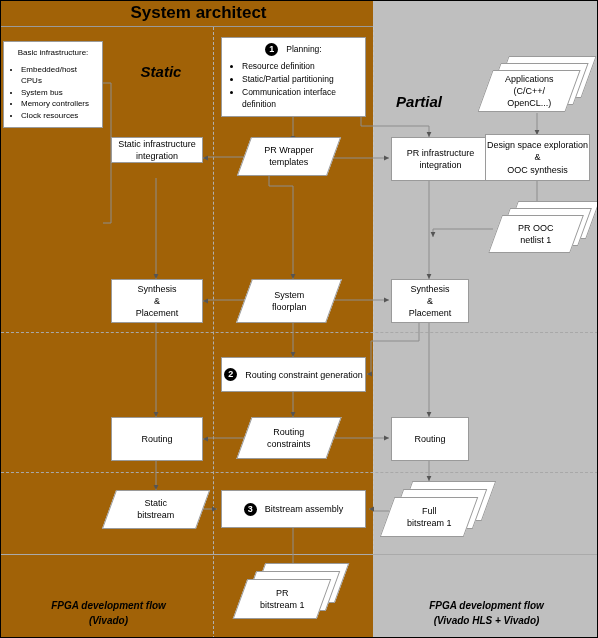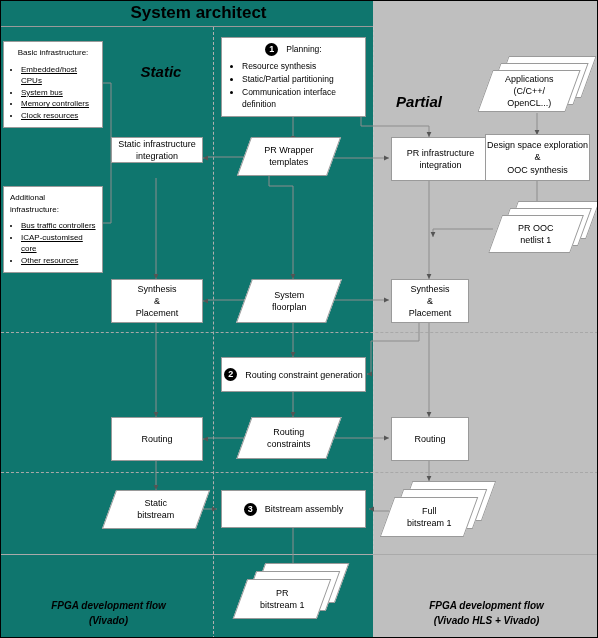--- a/index.html
+++ b/index.html
@@ -8,21 +8,21 @@
     background: #ffffff;
   }
   #canvas {
     position: relative;
     width: 598px;
     height: 638px;
     font-family: "Liberation Sans", sans-serif;
     overflow: hidden;
     border: 1px solid #000000;
     box-sizing: border-box;
-    background: #0f766e;
+    background: #a16207;
     padding-left: 28px;
   }
   .zone-users {
     position: absolute;
     left: 372px; top: 0px;
     width: 225px; height: 553px;
     background: #bfbfbf;
   }
   .zone-users-footer {
     position: absolute;
@@ -93,21 +93,21 @@
   .infobox .ttl {
     display: block;
     text-align: center;
     margin-bottom: 5px;
   }
   .infobox ul {
     margin: 0;
     padding-left: 11px;
     list-style-type: disc;
   }
-  .infobox li { margin: 0; text-decoration: underline; }
+  .infobox li { margin: 0; }
 
   
   .para {
     position: absolute;
     background: #ffffff;
     border: 1px solid #9a9a9a;
     box-sizing: border-box;
     font-size: 9px;
     color: #000;
     display: flex;
@@ -274,36 +274,28 @@
   <div class="infobox" style="left:2px; top:40px; width:100px;">
     <span class="ttl">Basic infrastructure:</span>
     <ul>
       <li>Embedded/host CPUs</li>
       <li>System bus</li>
       <li>Memory controllers</li>
       <li>Clock resources</li>
     </ul>
   </div>
 
-  <div class="infobox" style="left:2px; top:185px; width:100px;">
-    <span class="ttl" style="text-align:left;">Additional infrastructure:</span>
-    <ul>
-      <li>Bus traffic controllers</li>
-      <li>ICAP-customised core</li>
-      <li>Other resources</li>
-    </ul>
-  </div>
 
   <div class="planbox" style="left:220px; top:36px; width:145px;">
     <div class="ttl">
       <span class="bullet-num">1</span>
       <span>Planning:</span>
     </div>
     <ul>
-      <li>Resource synthesis</li>
+      <li>Resource definition</li>
       <li>Static/Partial partitioning</li>
       <li>Communication interface definition</li>
     </ul>
   </div>
 
   <div class="stack-wrap" style="left:478px; top:55px; width:120px; height:60px;">
     <div class="para" style="left:22px; top:0px; width:88px; height:42px;">
         <span></span>
       </div>
     <div class="para" style="left:14px; top:7px; width:88px; height:42px;">

